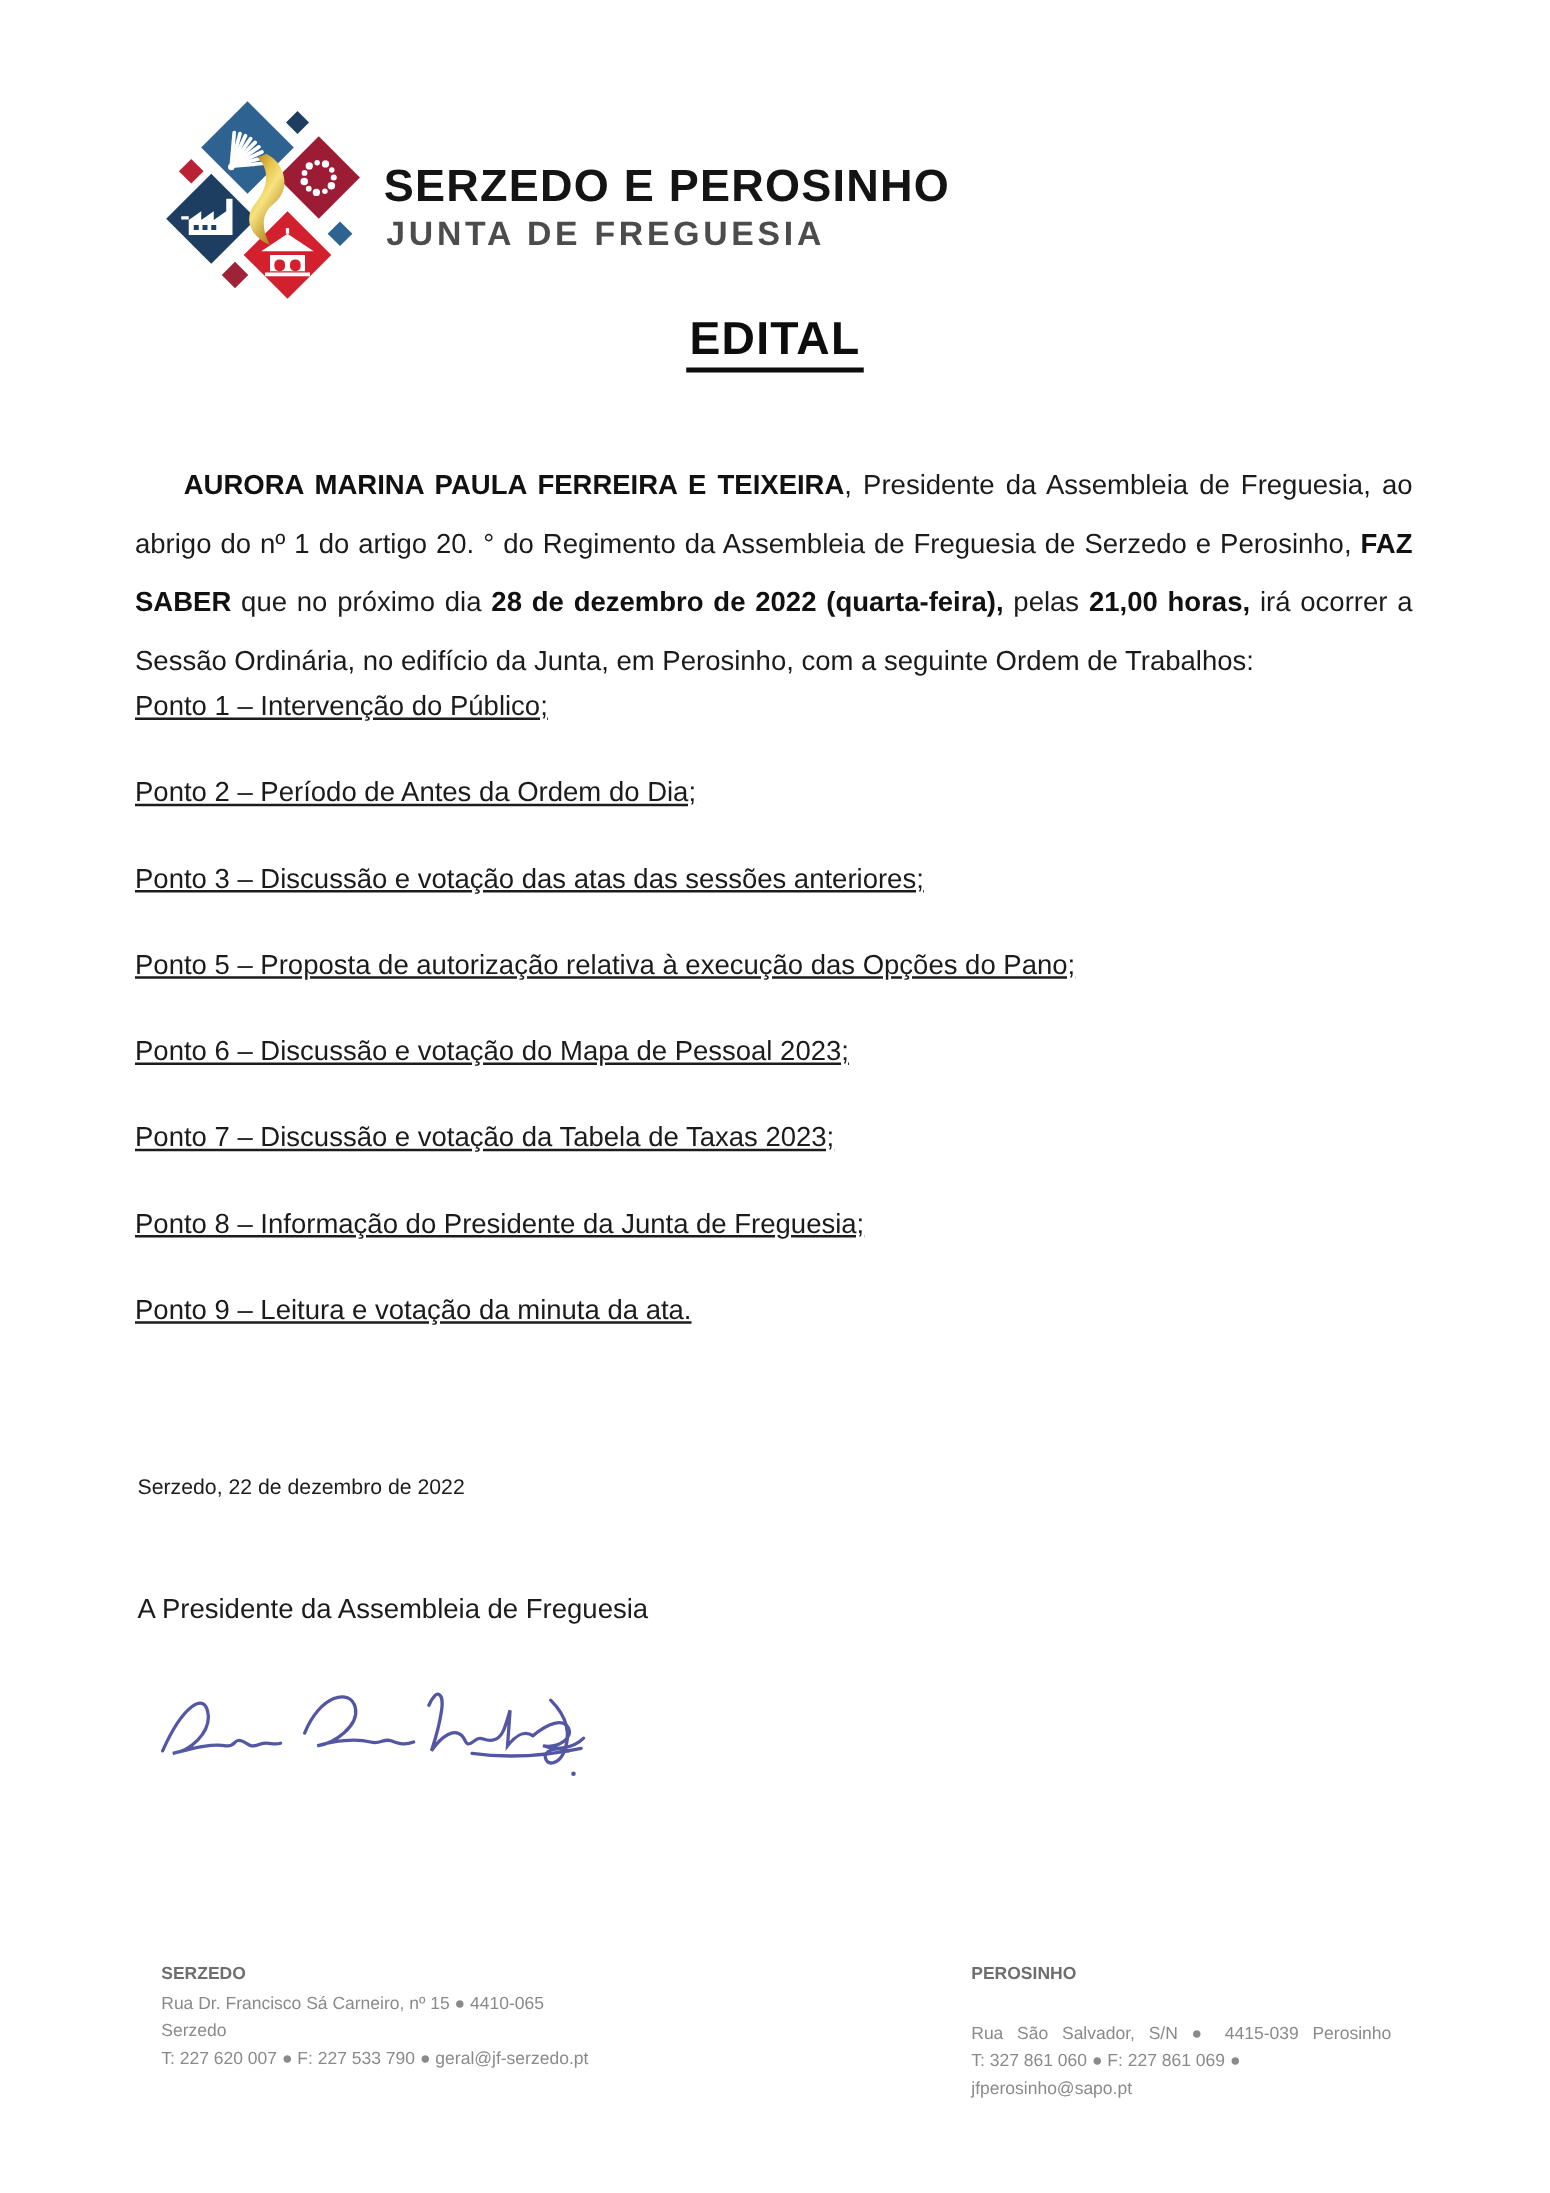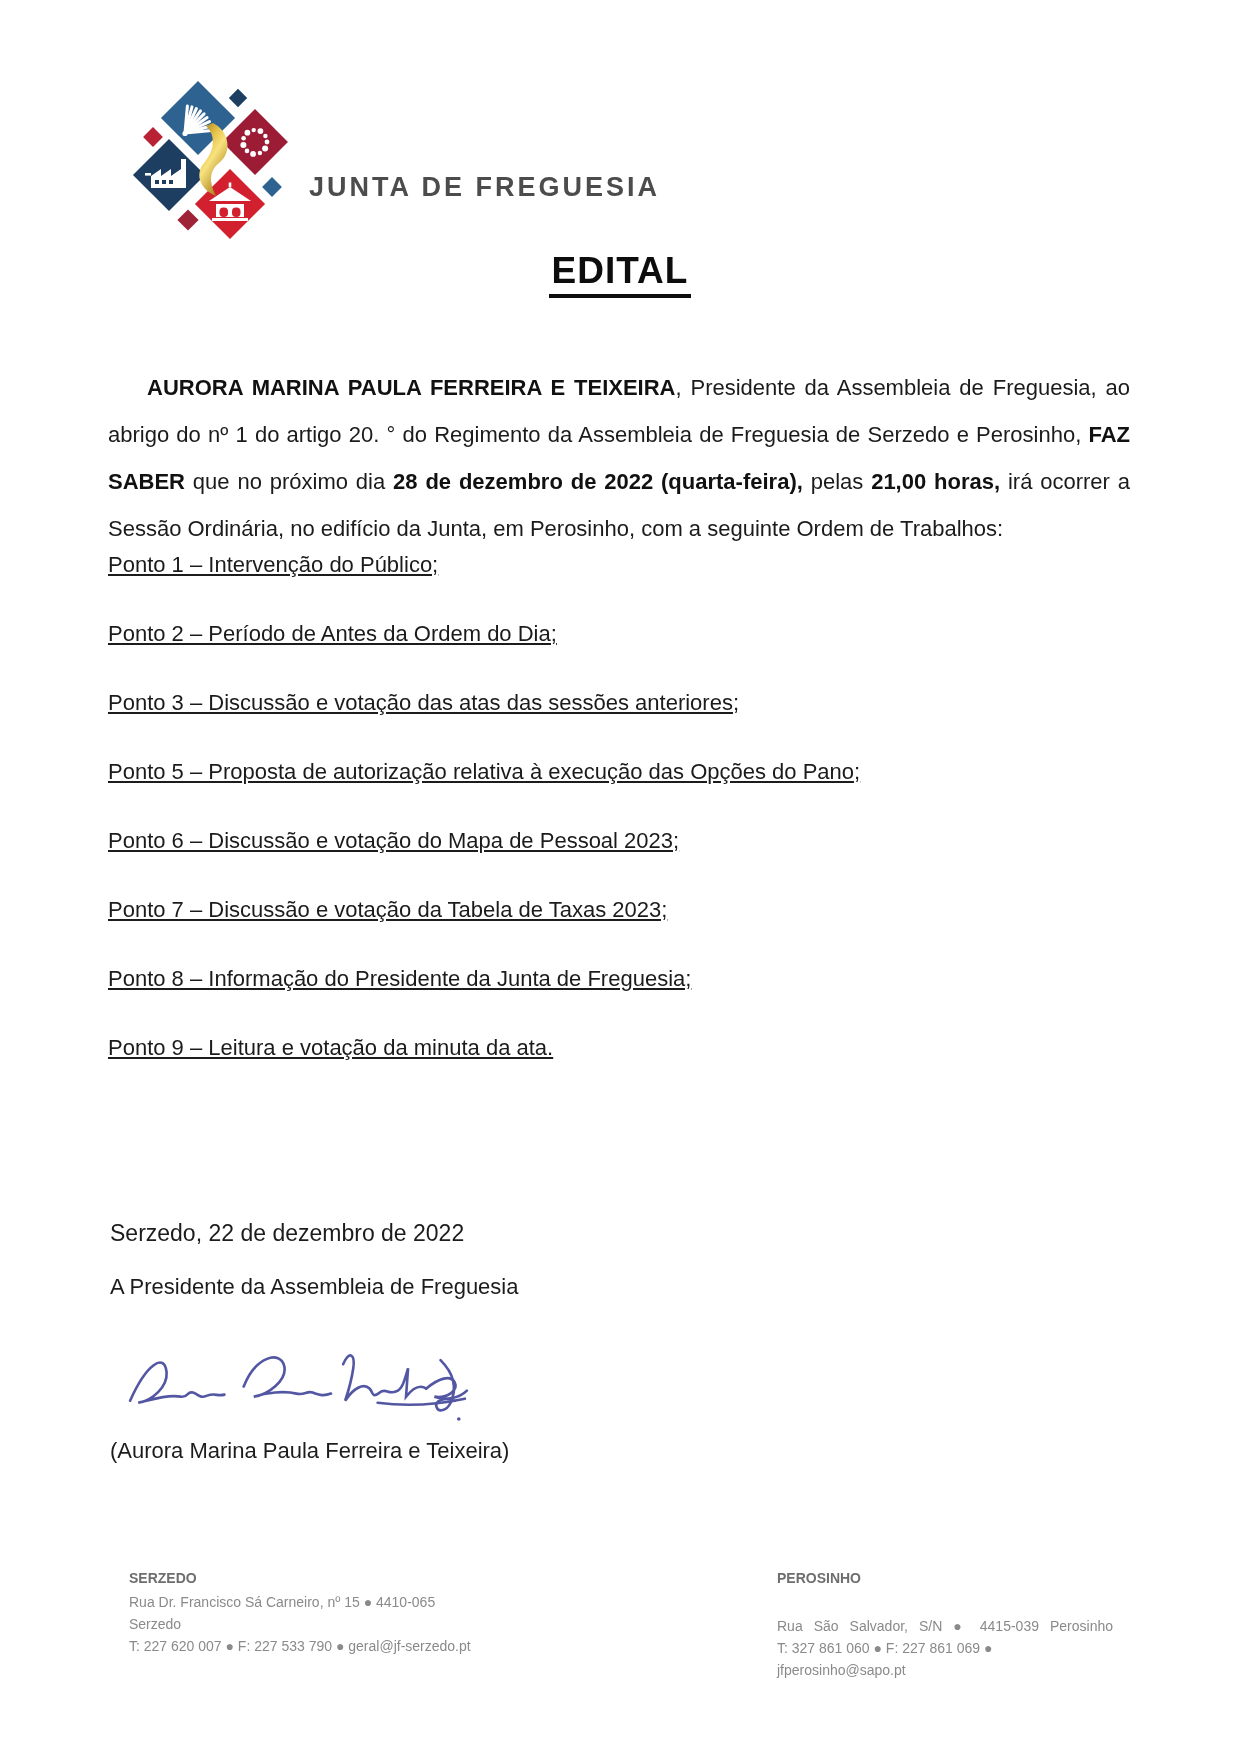--- a/index.html
+++ b/index.html
@@ -28,21 +28,21 @@
   .intro {
     position:absolute; left:108px; top:342px; width:1022px;
     font-size:22px; line-height:47px; text-align:justify; text-indent:39px;
     color:#1b1b1b;
   }
   .intro b { font-weight:700; color:#111; }
   
   .agenda { position:absolute; left:108px; top:552px; width:1030px;text-decoration:underline; }
   .agenda-item { font-size:22px; line-height:26px; margin:0 0 43px 0; color:#1b1b1b; }
   
-  .closing-date  { position:absolute; left:110px; top:1220px; font-size:23px; }
+  .closing-date  { position:absolute; left:110px; top:1180px; font-size:17px; }
   .closing-title { position:absolute; left:110px; top:1274px; font-size:22px; }
   .signature-box { position:absolute; left:124px; top:1336px; width:350px; height:100px; }
   .signer-name   { position:absolute; left:110px; top:1438px; font-size:22px; }
   
   .footer-block { position:absolute; top:1568px; }
   .footer-left  { left:129px; width:345px; }
   .footer-right { left:777px; width:336px; }
   .f-title { font-size:14px; font-weight:700; color:#6e6e6e; line-height:20px; margin-bottom:3px; }
   .f-line  { font-size:14px; color:#8a8a8a; line-height:22px; }
   .f-just  { text-align:justify; text-align-last:justify;margin-top:27px; }
@@ -129,20 +129,21 @@
         <rect x="117" y="147.5" width="8.5" height="9.5" rx="4" fill="#d2202f"></rect>
         <rect x="97" y="158" width="36" height="3" fill="#ffffff"></rect>
       </g>
     </g>
 
     <g>
       <path d="M98 63 C 114 71, 118 92, 104 103 C 95 110, 93 121, 101 136 C 86 130, 79 115, 89 103 C 100 90, 101 75, 91 66 Z" fill="url(#goldGrad)"></path>
     </g>
   </svg>
 
+  <div class="org-name">SERZEDO E PEROSINHO</div>
   <div class="org-sub">JUNTA DE FREGUESIA</div>
 
   <div class="title-wrap">
     <span class="doc-title">EDITAL</span>
   </div>
 
   <p class="intro"><b>AURORA MARINA PAULA FERREIRA E TEIXEIRA</b><span>, Presidente da Assembleia de Freguesia, ao abrigo do nº 1 do artigo 20. ° do Regimento da Assembleia de Freguesia de Serzedo e Perosinho, </span><b>FAZ SABER</b><span> que no próximo dia </span><b>28 de dezembro de 2022 (quarta-feira),</b><span> pelas </span><b>21,00 horas,</b><span> irá ocorrer a Sessão Ordinária, no edifício da Junta, em Perosinho, com a seguinte Ordem de Trabalhos:</span></p>
 
   <div class="agenda">
     <div class="agenda-item">Ponto 1 – Intervenção do Público;</div>
@@ -163,21 +164,20 @@
       <path d="M6 62 C 22 26, 40 14, 42 34 C 43 48, 28 62, 14 64 C 30 60, 44 56, 56 58 C 64 59, 62 52, 68 54 C 74 56, 74 60, 82 57 C 90 54, 92 58, 99 56"></path>
       <path d="M118 48 C 130 18, 154 12, 158 28 C 161 42, 142 56, 128 58 C 140 54, 158 52, 170 55 C 178 57, 180 52, 186 54 C 192 56, 196 58, 204 55"></path>
       <path d="M216 26 C 222 12, 228 16, 226 30 C 224 44, 220 56, 218 62 C 226 50, 236 44, 242 50 C 246 54, 244 60, 252 54 C 258 49, 260 56, 268 53 C 274 51, 276 44, 280 30 L 278 58 C 286 48, 292 46, 298 50"></path>
       <path d="M298 50 C 310 40, 322 36, 326 44 C 330 52, 318 60, 306 58 C 316 62, 330 60, 338 52"></path>
       <path d="M312 22 C 322 32, 330 46, 322 64 C 318 72, 310 74, 308 68 C 306 62, 316 58, 326 62"></path>
       <path d="M250 64 C 280 68, 308 66, 336 60"></path>
       <circle cx="330" cy="80" r="1.8" fill="#45499c" stroke="none"></circle>
     </g>
   </svg>
 
-  <div class="signer-name">(Aurora Marina Paula Ferreira e Teixeira)</div>
 
   <div class="footer-block footer-left">
     <div class="f-title">SERZEDO</div>
     <div class="f-line">Rua Dr. Francisco Sá Carneiro, nº 15 ● 4410-065 Serzedo</div>
     <div class="f-line">T: 227 620 007 ● F: 227 533 790 ● geral@jf-serzedo.pt</div>
   </div>
 
   <div class="footer-block footer-right">
     <div class="f-title">PEROSINHO</div>
     <div class="f-line f-just">Rua São Salvador, S/N ● 4415-039 Perosinho</div>

